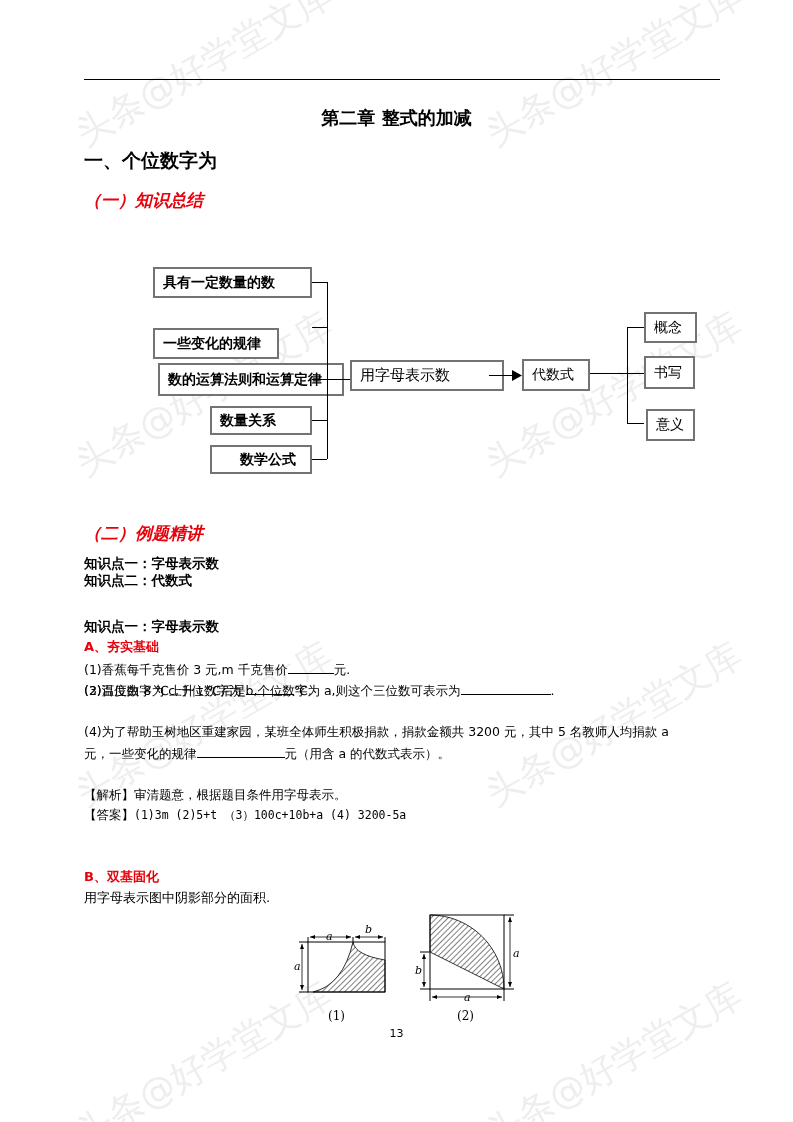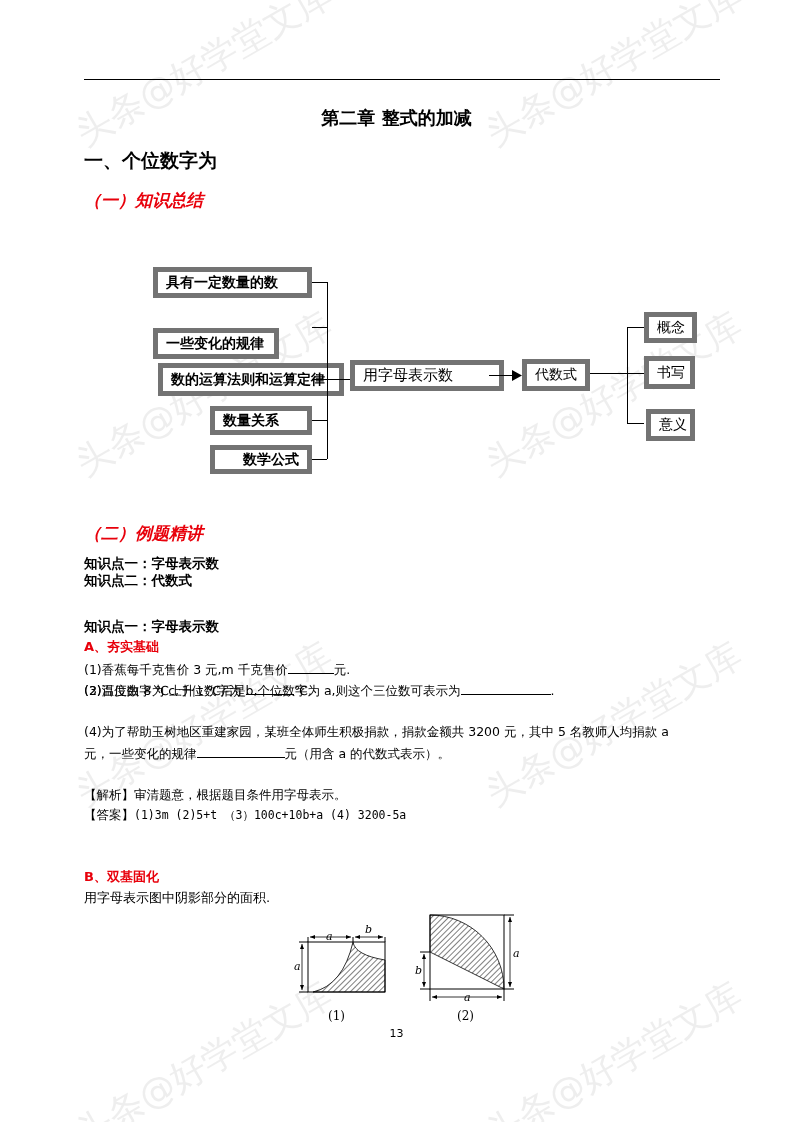--- a/index.html
+++ b/index.html
@@ -4,21 +4,21 @@
 <style>
   html, body { margin: 0; padding: 0; background: #ffffff; }
   body { width: 793px; height: 1122px; position: relative; overflow: hidden;
          font-family: "DejaVu Sans", "Liberation Sans", sans-serif; color: #000; }
   .abs { position: absolute; }
   .header-rule { left: 84px; top: 79px; width: 636px; height: 0; border-top: 1.5px solid #000; }
   .chapter-title { left: 0; width: 793px; top: 106px; text-align: center; font-size: 18px; font-weight: bold; font-family: "DejaVu Serif", "Liberation Serif", serif; }
   .section-title { left: 84px; top: 148px; font-size: 19px; font-weight: bold; font-family: "DejaVu Serif", "Liberation Serif", serif; }
   .red { color: #e8000b; }
   .sub-title { left: 84px; font-size: 17px; font-weight: bold; font-family: "DejaVu Serif", "Liberation Serif", serif; font-style: italic; }
-  .box { position: absolute; border: 5px solid #737373; background: #fff; font-size: 14px; font-weight: bold;
+  .box { position: absolute; border: 2px solid #737373; background: #fff; font-size: 14px; font-weight: bold;
          display: flex; align-items: center; padding-left: 8px; box-sizing: border-box; white-space: nowrap; }
   .line { position: absolute; background: #000; }
   .kp { left: 84px; font-size: 13.5px; font-weight: bold; }
   .q { left: 84px; font-size: 12.5px; white-space: nowrap; }
   .blank { display: inline-block; border-bottom: 1px solid #000; height: 12px; vertical-align: baseline; }
   .ans { left: 84px; font-size: 12.5px; white-space: nowrap; }
   .mono { font-family: "DejaVu Sans Mono", "Liberation Mono", monospace; font-size: 11.5px; }
   .caption { font-family: "DejaVu Serif", "Liberation Serif", serif; font-size: 12px; }
   .page-num { left: 0; width: 793px; text-align: center; top: 1027px; font-size: 11px; }
   .watermark { position: absolute; color: rgba(150,150,150,0.16); font-size: 36px; transform: rotate(-30deg);

